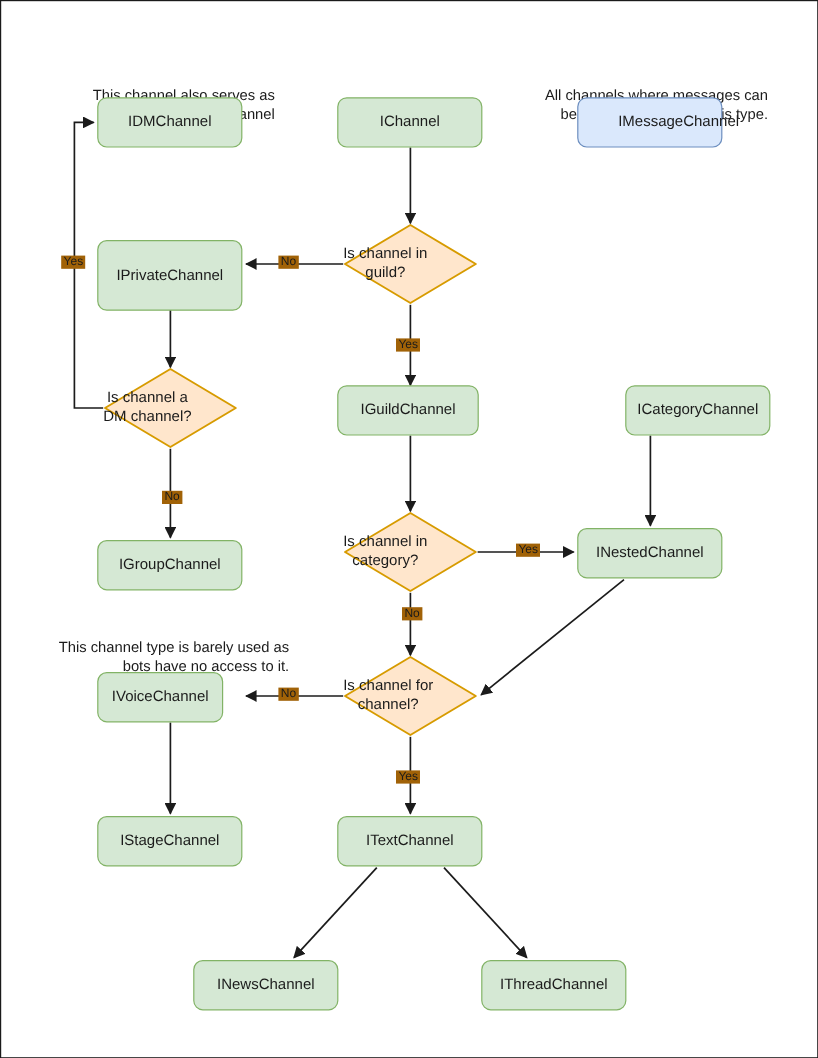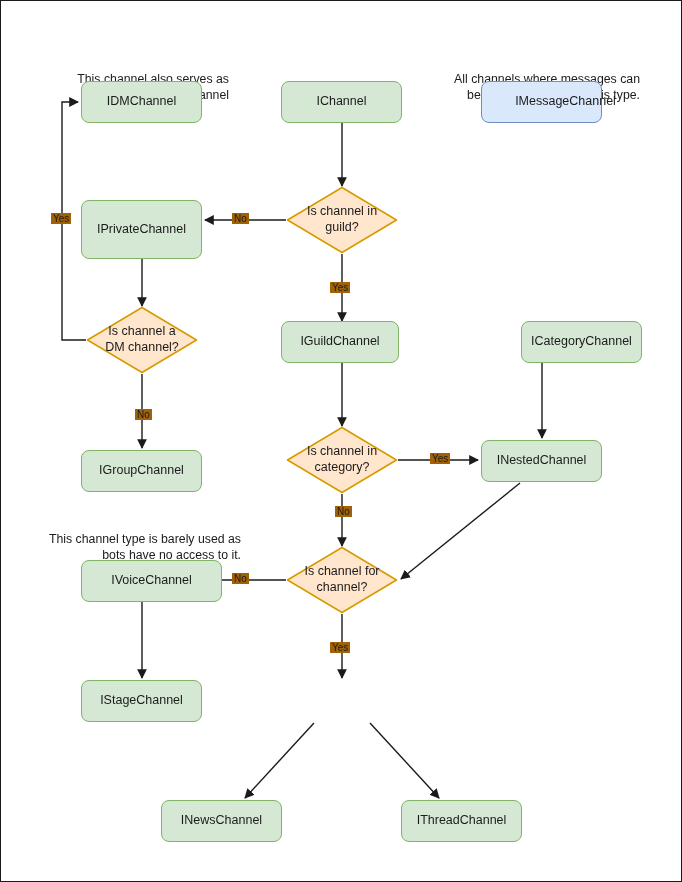--- a/index.html
+++ b/index.html
@@ -52,21 +52,20 @@
     z-index: 2;
   }
   .diamond .dlabel {
     position: absolute;
     left: 0;
     top: 0;
     width: 100%;
     height: 100%;
     display: flex;
     align-items: center;
-    justify-content: center;
     text-align: center;
     font-size: 12.5px;
     color: #1b1b1b;
     line-height: 1.25;
     z-index: 3;
   }
   .note {
     position: absolute;
     text-align: right;
     font-size: 12.3px;
@@ -147,24 +146,25 @@
   <div class="node green" style="left:80px; top:199px; width:121px; height:59px;">IPrivateChannel</div>
 
   <div class="node green" style="left:280px; top:320px; width:118px; height:42px;">IGuildChannel</div>
 
   <div class="node green" style="left:480px; top:320px; width:121px; height:42px;margin-left:40px;">ICategoryChannel</div>
 
   <div class="node green" style="left:80px; top:449px; width:121px; height:42px;">IGroupChannel</div>
 
   <div class="node green" style="left:480px; top:439px; width:121px; height:42px;">INestedChannel</div>
 
-  <div class="node green" style="left:80px; top:559px; width:141px; height:42px;">IVoiceChannel</div>
+  <div class="node green" style="left:80px; top:559px; width:105px; height:42px;">IVoiceChannel</div>
 
   <div class="node green" style="left:80px; top:679px; width:121px; height:42px;">IStageChannel</div>
 
+  <div class="node green" style="left:280px; top:679px; width:121px; height:42px;">ITextChannel</div>
 
   <div class="node green" style="left:160px; top:799px; width:121px; height:42px;">INewsChannel</div>
 
   <div class="node green" style="left:400px; top:799px; width:121px; height:42px;">IThreadChannel</div>
 
   <div class="diamond" style="left:285px; top:185px; width:112px; height:68px;">
     <svg width="112" height="68" viewBox="0 0 112 68">
       <path d="M 56 1.5 L 110.5 34 L 56 66.5 L 1.5 34 Z" fill="#ffe6cc" stroke="#d79b00" stroke-width="1.6" stroke-linejoin="round"></path>
     </svg>
     <div class="dlabel">

